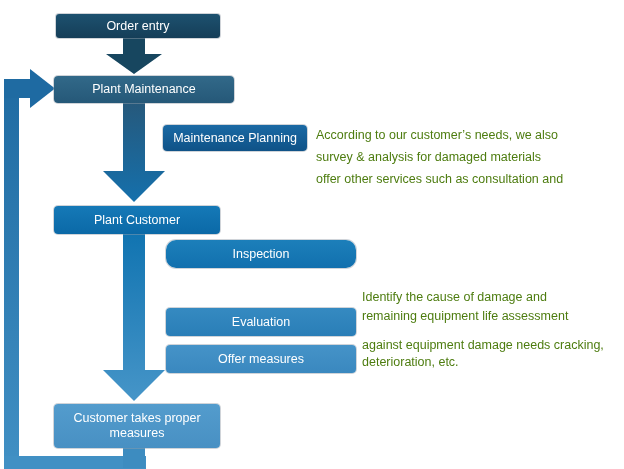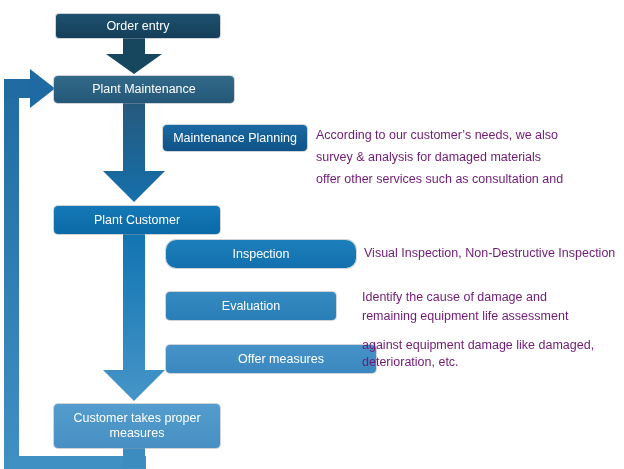--- a/index.html
+++ b/index.html
@@ -14,22 +14,22 @@
     position:absolute;display:flex;align-items:center;justify-content:center;
     flex-direction:column;color:#ffffff;font-size:12.5px;line-height:15px;
     border-radius:4px;box-shadow:0 0 0 1px rgba(150,160,170,0.45);
     text-align:center;z-index:3;
   }
   .box-order       {left:56px; top:6px;  width:164px;height:24px;background:linear-gradient(#1d516f,#153e58);border-radius:3px;}
   .box-maintenance {left:54px; top:68px; width:180px;height:27px;background:linear-gradient(#326989,#255878);}
   .box-planning    {left:163px;top:117px;width:144px;height:26px;background:linear-gradient(#1a69a4,#0f5287);}
   .box-diagnosis   {left:54px; top:198px;width:166px;height:28px;background:linear-gradient(#1579b7,#0b69a7);}
   .box-inspection  {left:166px;top:232px;width:190px;height:28px;background:linear-gradient(#1c7fba,#1270ae);border-radius:10px;}
-  .box-evaluation  {left:166px;top:284px;width:170px;height:28px;background:linear-gradient(#358ac1,#2a7eb7);}
-  .box-offer       {left:166px;top:337px;width:190px;height:28px;background:linear-gradient(#4593c8,#3a88bf);padding-left:20px;}
+  .box-evaluation  {left:166px;top:300px;width:190px;height:28px;background:linear-gradient(#358ac1,#2a7eb7);}
+  .box-offer       {left:166px;top:337px;width:190px;height:28px;background:linear-gradient(#4593c8,#3a88bf);}
   .box-customer    {left:54px; top:396px;width:166px;height:44px;background:linear-gradient(#539ccd,#4890c3);}
   
   .arrow-a{
     left:106px;top:30px;width:56px;height:36px;background:#17465f;z-index:2;
     clip-path:polygon(17px 0,39px 0,39px 16px,56px 16px,28px 36px,0 16px,17px 16px);
   }
   .arrow-b{
     left:103px;top:95px;width:62px;height:99px;z-index:2;
     background:linear-gradient(#26597c,#1570ac);
     clip-path:polygon(20px 0,42px 0,42px 68px,62px 68px,31px 99px,0 68px,20px 68px);
@@ -40,21 +40,21 @@
     clip-path:polygon(20px 0,42px 0,42px 136px,62px 136px,31px 167px,0 136px,20px 136px);
   }
   
   .loop-part{position:absolute;z-index:1;}
   .loop-left  {left:4px;  top:71px; width:15px;height:393px;background:linear-gradient(#1f6ba2,#4190c4);}
   .loop-shaft {left:4px;  top:71px; width:27px;height:19px; background:#1f6ba2;}
   .loop-head  {left:30px; top:61px; width:25px;height:39px; background:#1e6aa2;clip-path:polygon(0 0,100% 50%,0 100%);}
   .loop-bottom{left:4px;  top:448px;width:142px;height:16px;background:#4190c4;}
   .loop-stub  {left:123px;top:438px;width:22px;height:22px; background:#3d8cc0;}
   
-  .desc{position:absolute;color:#701a75;font-size:12.5px;z-index:3;white-space:nowrap;}
+  .desc{position:absolute;color:#4d7c0f;font-size:12.5px;z-index:3;white-space:nowrap;}
   .desc div{display:block;}
   .desc-planning  {left:316px;top:116px;line-height:22px;}
   .desc-inspection{left:364px;top:237px;line-height:16px;}
   .desc-evaluation{left:362px;top:280px;line-height:19px;}
   .desc-offer     {left:362px;top:329px;line-height:17px;}
 </style>
 </head>
 <body>
 
 <div id="canvas">
@@ -101,27 +101,24 @@
     <span>Customer takes proper</span>
     <span>measures</span>
   </div>
 
   <div class="desc desc-planning">
     <div>According to our customer’s needs, we also</div>
     <div>survey &amp; analysis for damaged materials</div>
     <div>offer other services such as consultation and</div>
   </div>
 
-  <div class="desc desc-inspection">
-    <div>Visual Inspection, Non-Destructive Inspection</div>
-  </div>
 
   <div class="desc desc-evaluation">
     <div>Identify the cause of damage and</div>
     <div>remaining equipment life assessment</div>
   </div>
 
   <div class="desc desc-offer">
-    <div>against equipment damage like damaged,</div>
+    <div>against equipment damage needs cracking,</div>
     <div>deterioration, etc.</div>
   </div>
 
 </div>
 
 </body></html>

